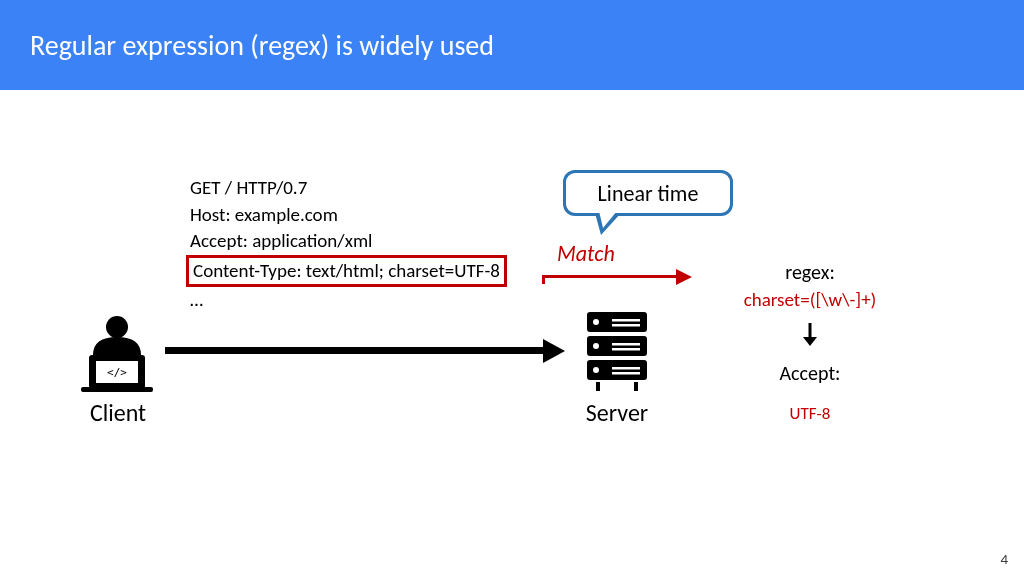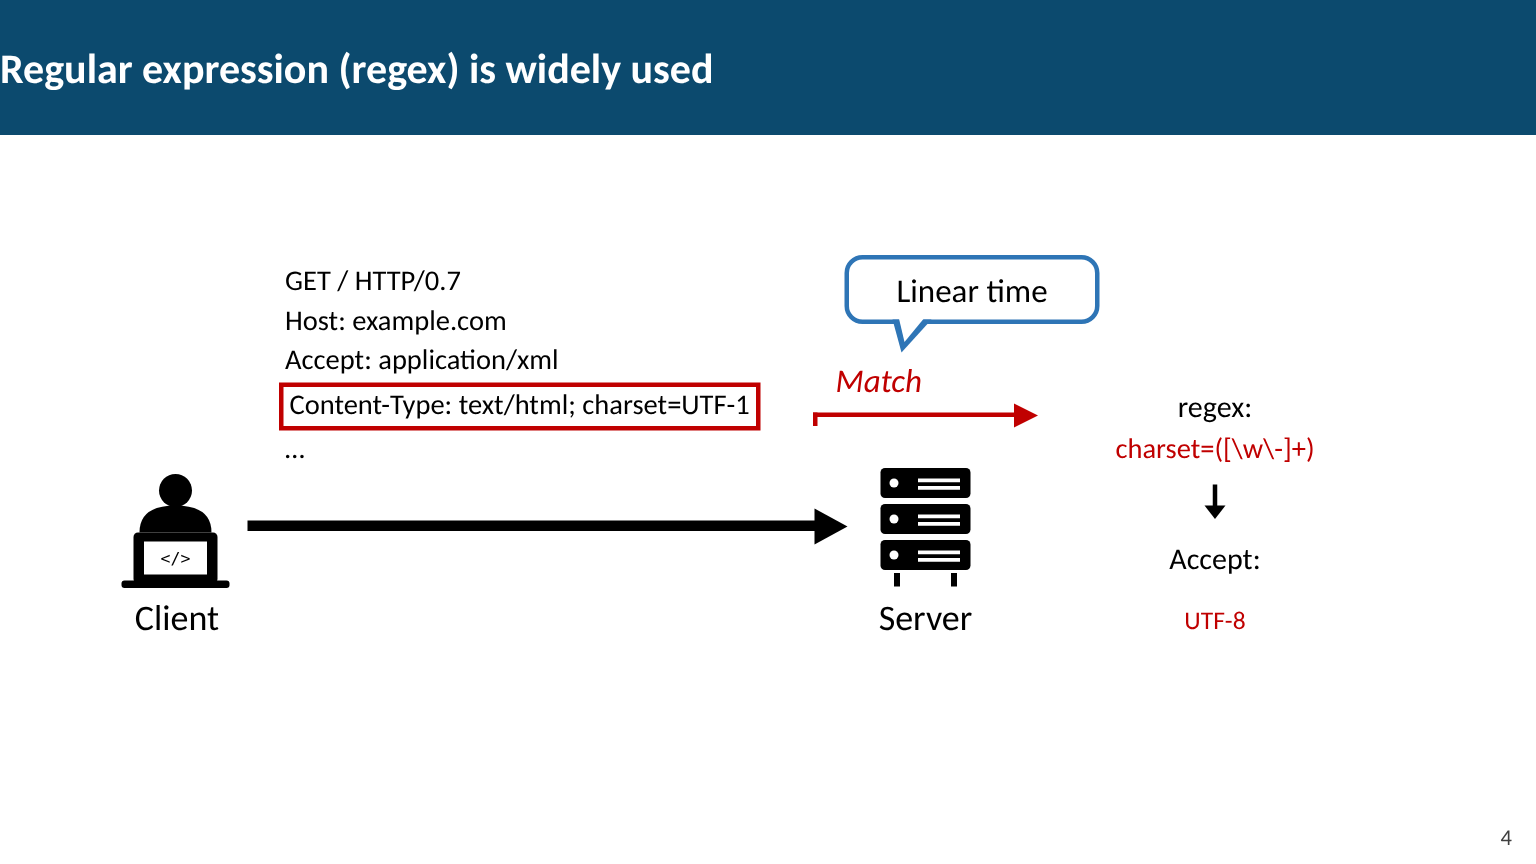--- a/index.html
+++ b/index.html
@@ -1,17 +1,17 @@
 <!DOCTYPE html>
 <html><head>
 <meta charset="utf-8">
 <style>
   * { box-sizing: border-box; margin: 0; padding: 0; }
   html, body { width: 1024px; height: 576px; font-family: "Segoe UI", Calibri, Arial, sans-serif; background: #fff; color: #000; overflow: hidden; }
-  .header { background: #0c4a6e; color: #fff; height: 90px; display: flex; align-items: center; font-size: 28px; font-weight: 700; }
+  .header { background: #3b82f6; color: #fff; height: 90px; display: flex; align-items: center; padding-left: 30px; font-size: 28px; font-weight: 400; }
   .stage { position: relative; width: 1024px; height: 486px; }
 
   .http-block { position: absolute; left: 190px; top: 85px; font-size: 19px; line-height: 1.4; }
   .http-line { white-space: nowrap; }
   .highlight-box { border: 3px solid #c00000; padding: 0 4px; margin-left: -4px; display: inline-block; }
 
   .client-icon { position: absolute; left: 75px; top: 223px; }
   .client-label { position: absolute; left: 68px; top: 308px; font-size: 24px; text-align: center; width: 100px; }
 
   .server-icon { position: absolute; left: 582px; top: 220px; }
@@ -47,21 +47,21 @@
 <div class="header">
   <span>Regular expression (regex) is widely used</span>
 </div>
 
 <div class="stage">
 
   <div class="http-block">
     <div class="http-line">GET / HTTP/0.7</div>
     <div class="http-line">Host: example.com</div>
     <div class="http-line">Accept: application/xml</div>
-    <div class="http-line"><span class="highlight-box">Content-Type: text/html; charset=UTF-1</span></div>
+    <div class="http-line"><span class="highlight-box">Content-Type: text/html; charset=UTF-8</span></div>
     <div class="http-line">…</div>
   </div>
 
   <div class="client-icon">
     <svg width="85" height="80" viewBox="0 0 85 80">
       <circle cx="42" cy="14" r="11" fill="#000"></circle>
       <path d="M18 42 Q18 24 42 24 Q66 24 66 42 Z" fill="#000"></path>
       <rect x="14" y="42" width="56" height="34" rx="3" fill="#000"></rect>
       <rect x="21" y="48" width="42" height="22" fill="#fff"></rect>
       <rect x="6" y="74" width="72" height="5" rx="2" fill="#000"></rect>

